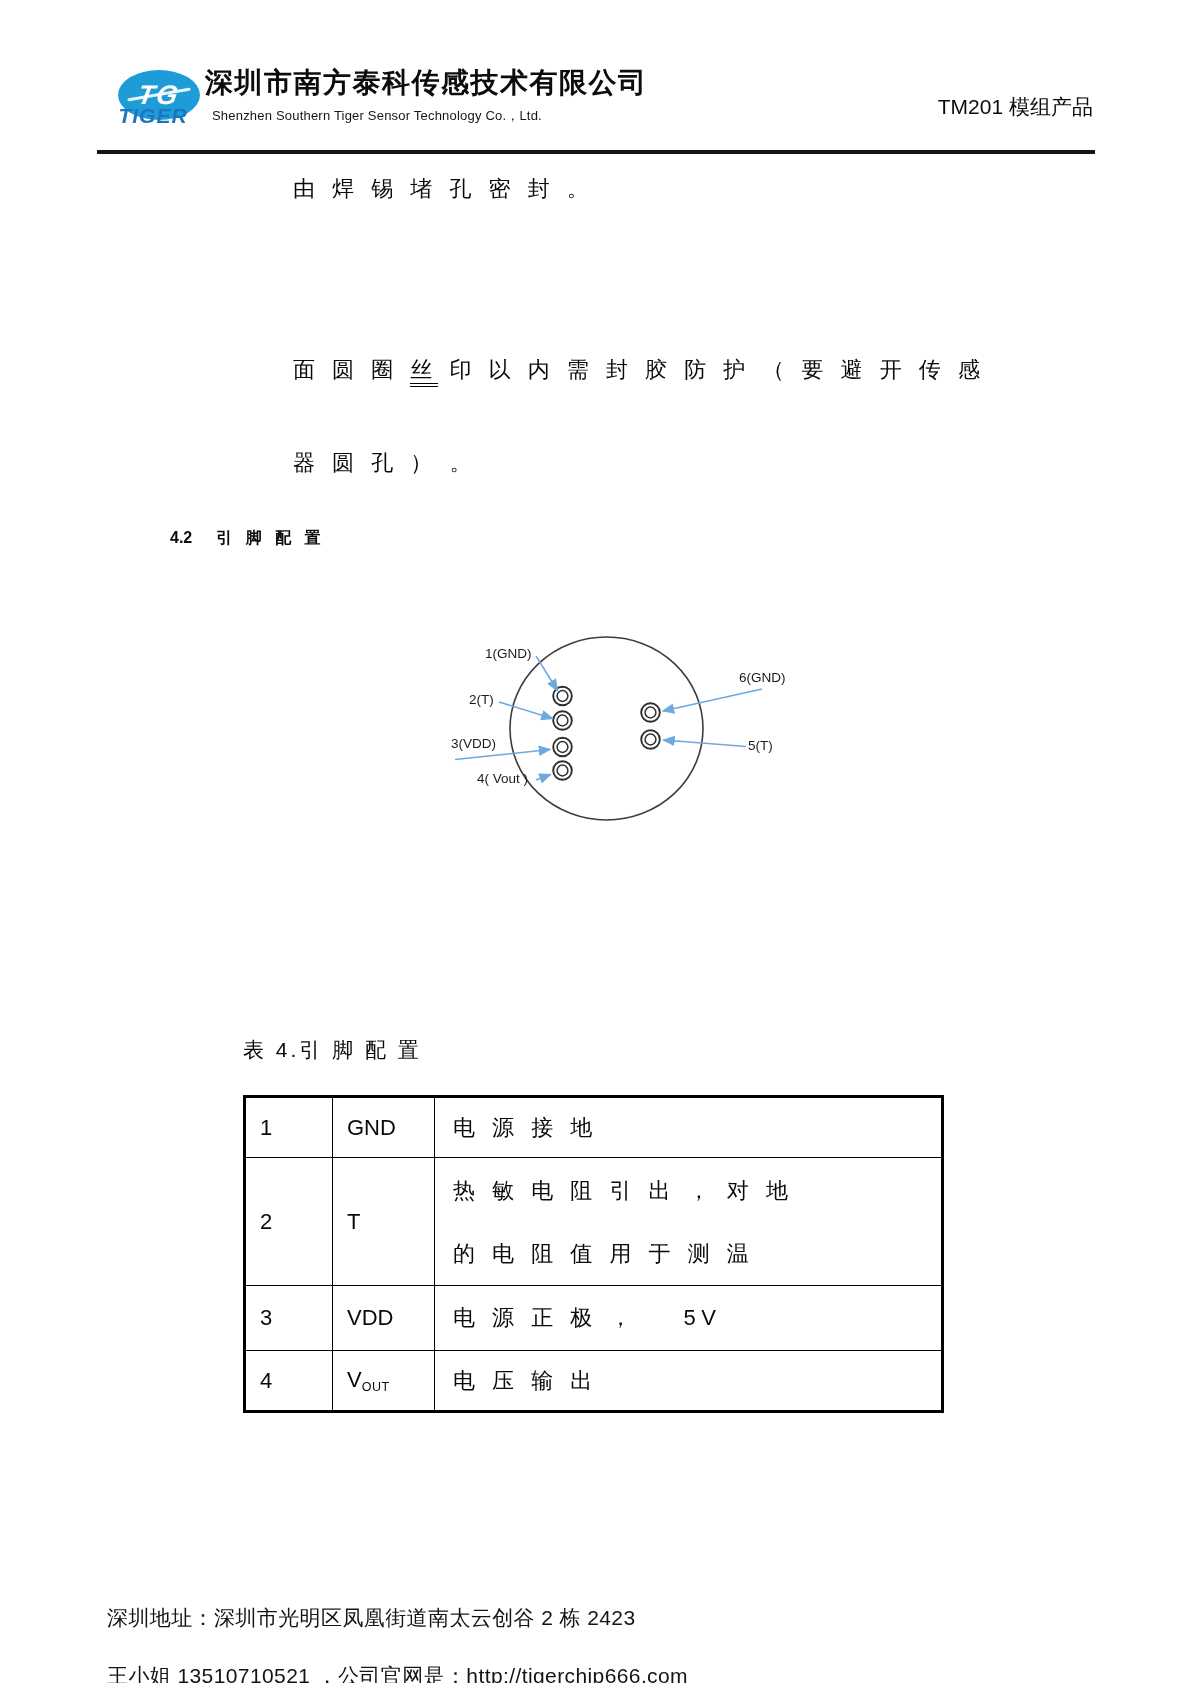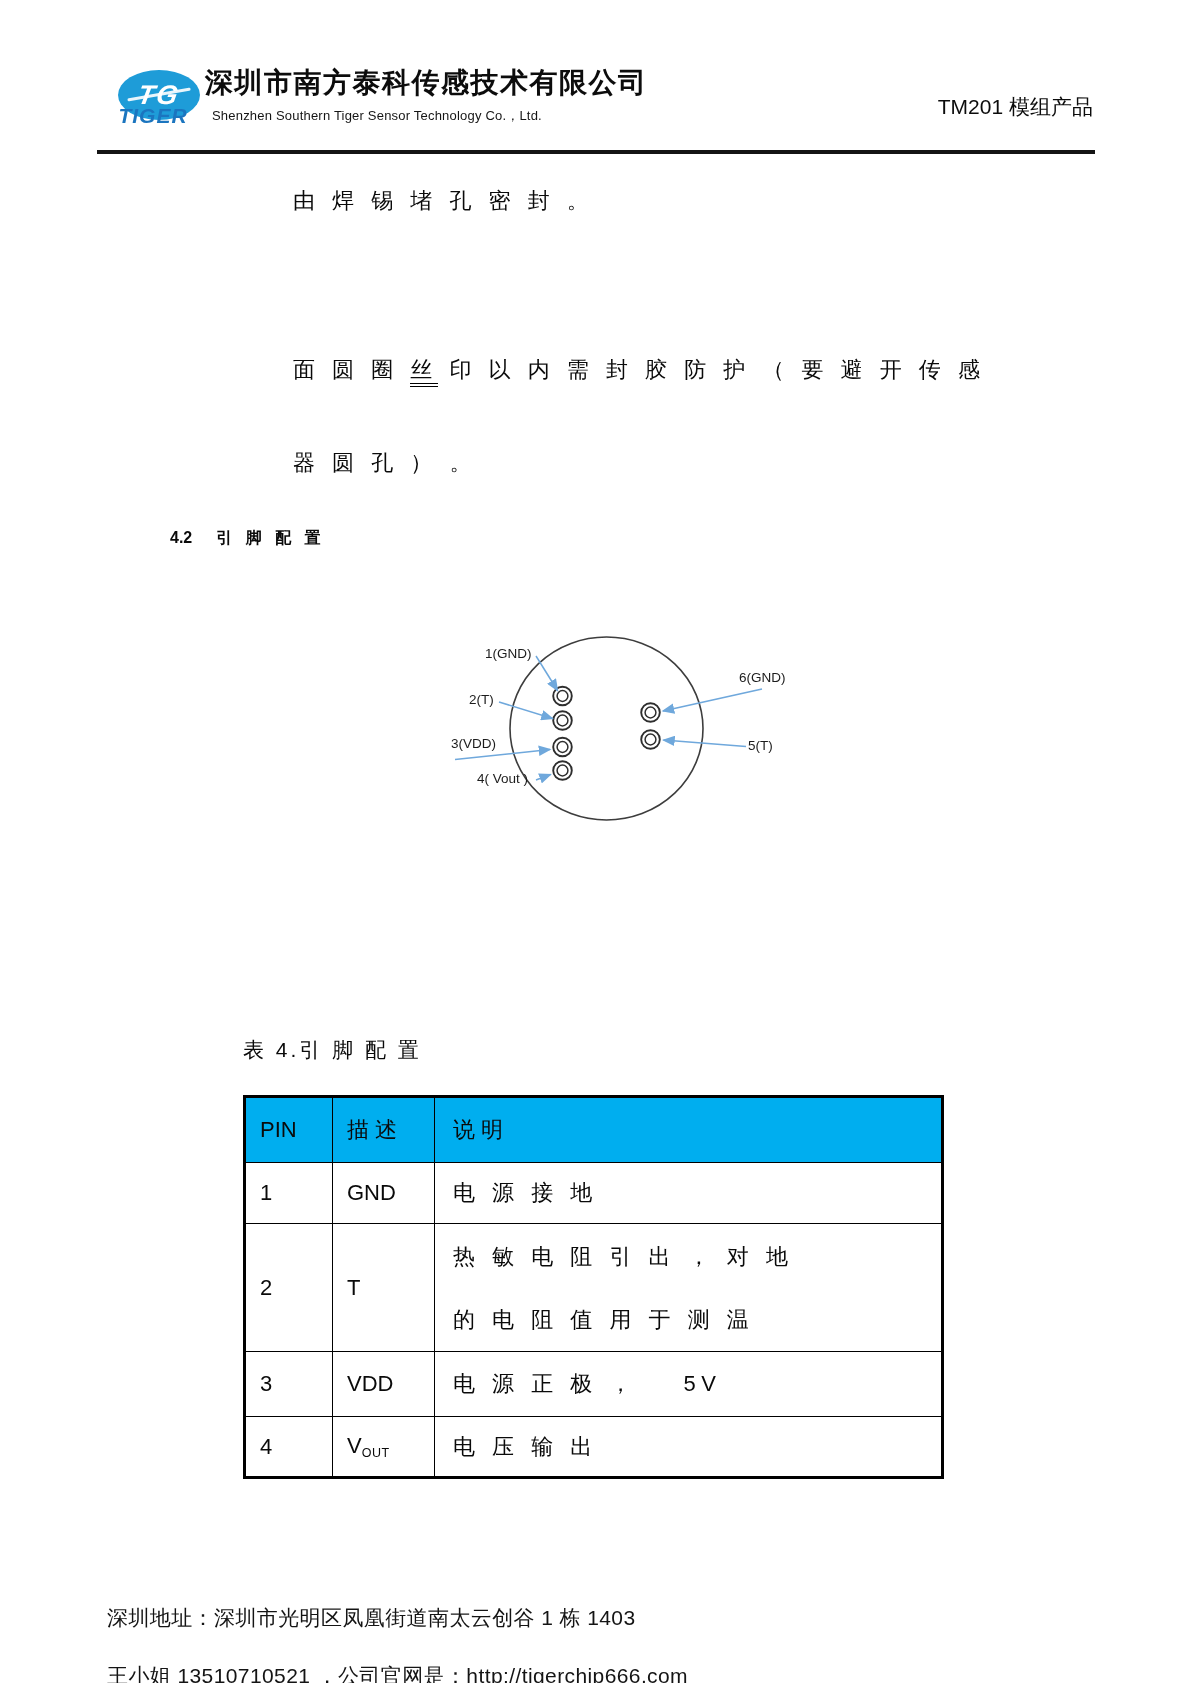--- a/index.html
+++ b/index.html
@@ -22,21 +22,21 @@
   .logo-wordmark { left:104px; top:104px; width:98px; text-align:center;
     font-style:italic; font-weight:bold; font-size:21px; color:#1B75BF; letter-spacing:1px; }
   .company-cn { left:205px; top:64px; font-size:28px; font-weight:bold; letter-spacing:1.5px; color:#0c0c0c; }
   .company-en { left:212px; top:107px; font-size:13px; color:#151515; letter-spacing:0.2px; }
   .product-label { left:830px; top:93px; width:263px; text-align:right; font-size:21px; color:#0c0c0c; }
   .header-rule { left:97px; top:150px; width:998px; height:3.5px; background:#141414; }
 
   
   .bline { position:absolute; font-size:22px; letter-spacing:5.5px; line-height:30px;
     color:#0a0a0a; white-space:pre-wrap; }
-  .b-l1 { left:293px; top:186px; }
+  .b-l1 { left:293px; top:174px; }
   .b-l2 { left:245px; top:267px; }
   .b-l3 { left:293px; top:355px; }
   .b-l4 { left:293px; top:448px; }
   .item-marker { display:inline-block; width:48px; letter-spacing:0; }
   .dbl-underline { border-bottom:4px double #000; padding-bottom:1px; }
 
   
   .sec-heading { left:170px; top:528px; font-weight:bold; font-size:16px; color:#0a0a0a; }
   .sec-title { margin-left:24px; letter-spacing:4.5px; white-space:pre-wrap; }
 
@@ -148,25 +148,20 @@
 
   <div class="abs tbl-caption">表 4.引 脚 配 置</div>
 
   <table class="pin-table">
     <colgroup>
         <col class="c1">
         <col class="c2">
         <col class="c3">
       </colgroup>
     <tbody>
-        <tr class="hdr">
-      <th>PIN</th>
-      <th>描 述</th>
-      <th class="note-h">说 明</th>
-    </tr>
     <tr class="r1">
       <td>1</td>
       <td>GND</td>
       <td class="note"><span class="cjk">电 源 接 地</span></td>
     </tr>
     <tr class="r2">
       <td>2</td>
       <td>T</td>
       <td class="note">
         <span class="note2-line">热 敏 电 阻 引 出 ， 对 地</span>
@@ -180,15 +175,15 @@
     </tr>
     <tr class="r4">
       <td>4</td>
       <td><span>V</span><span class="sub">OUT</span></td>
       <td class="note"><span class="cjk">电 压 输 出</span></td>
     </tr>
   </tbody>
     </table>
 
   <div class="footer-line f-l1">王小姐 13510710521 ，公司官网是：http://tigerchip666.com</div>
-  <div class="footer-line f-l2">深圳地址：深圳市光明区凤凰街道南太云创谷 1 栋 1403</div>
+  <div class="footer-line f-l2">深圳地址：深圳市光明区凤凰街道南太云创谷 2 栋 2423</div>
 
 </div>
 
 </body></html>

